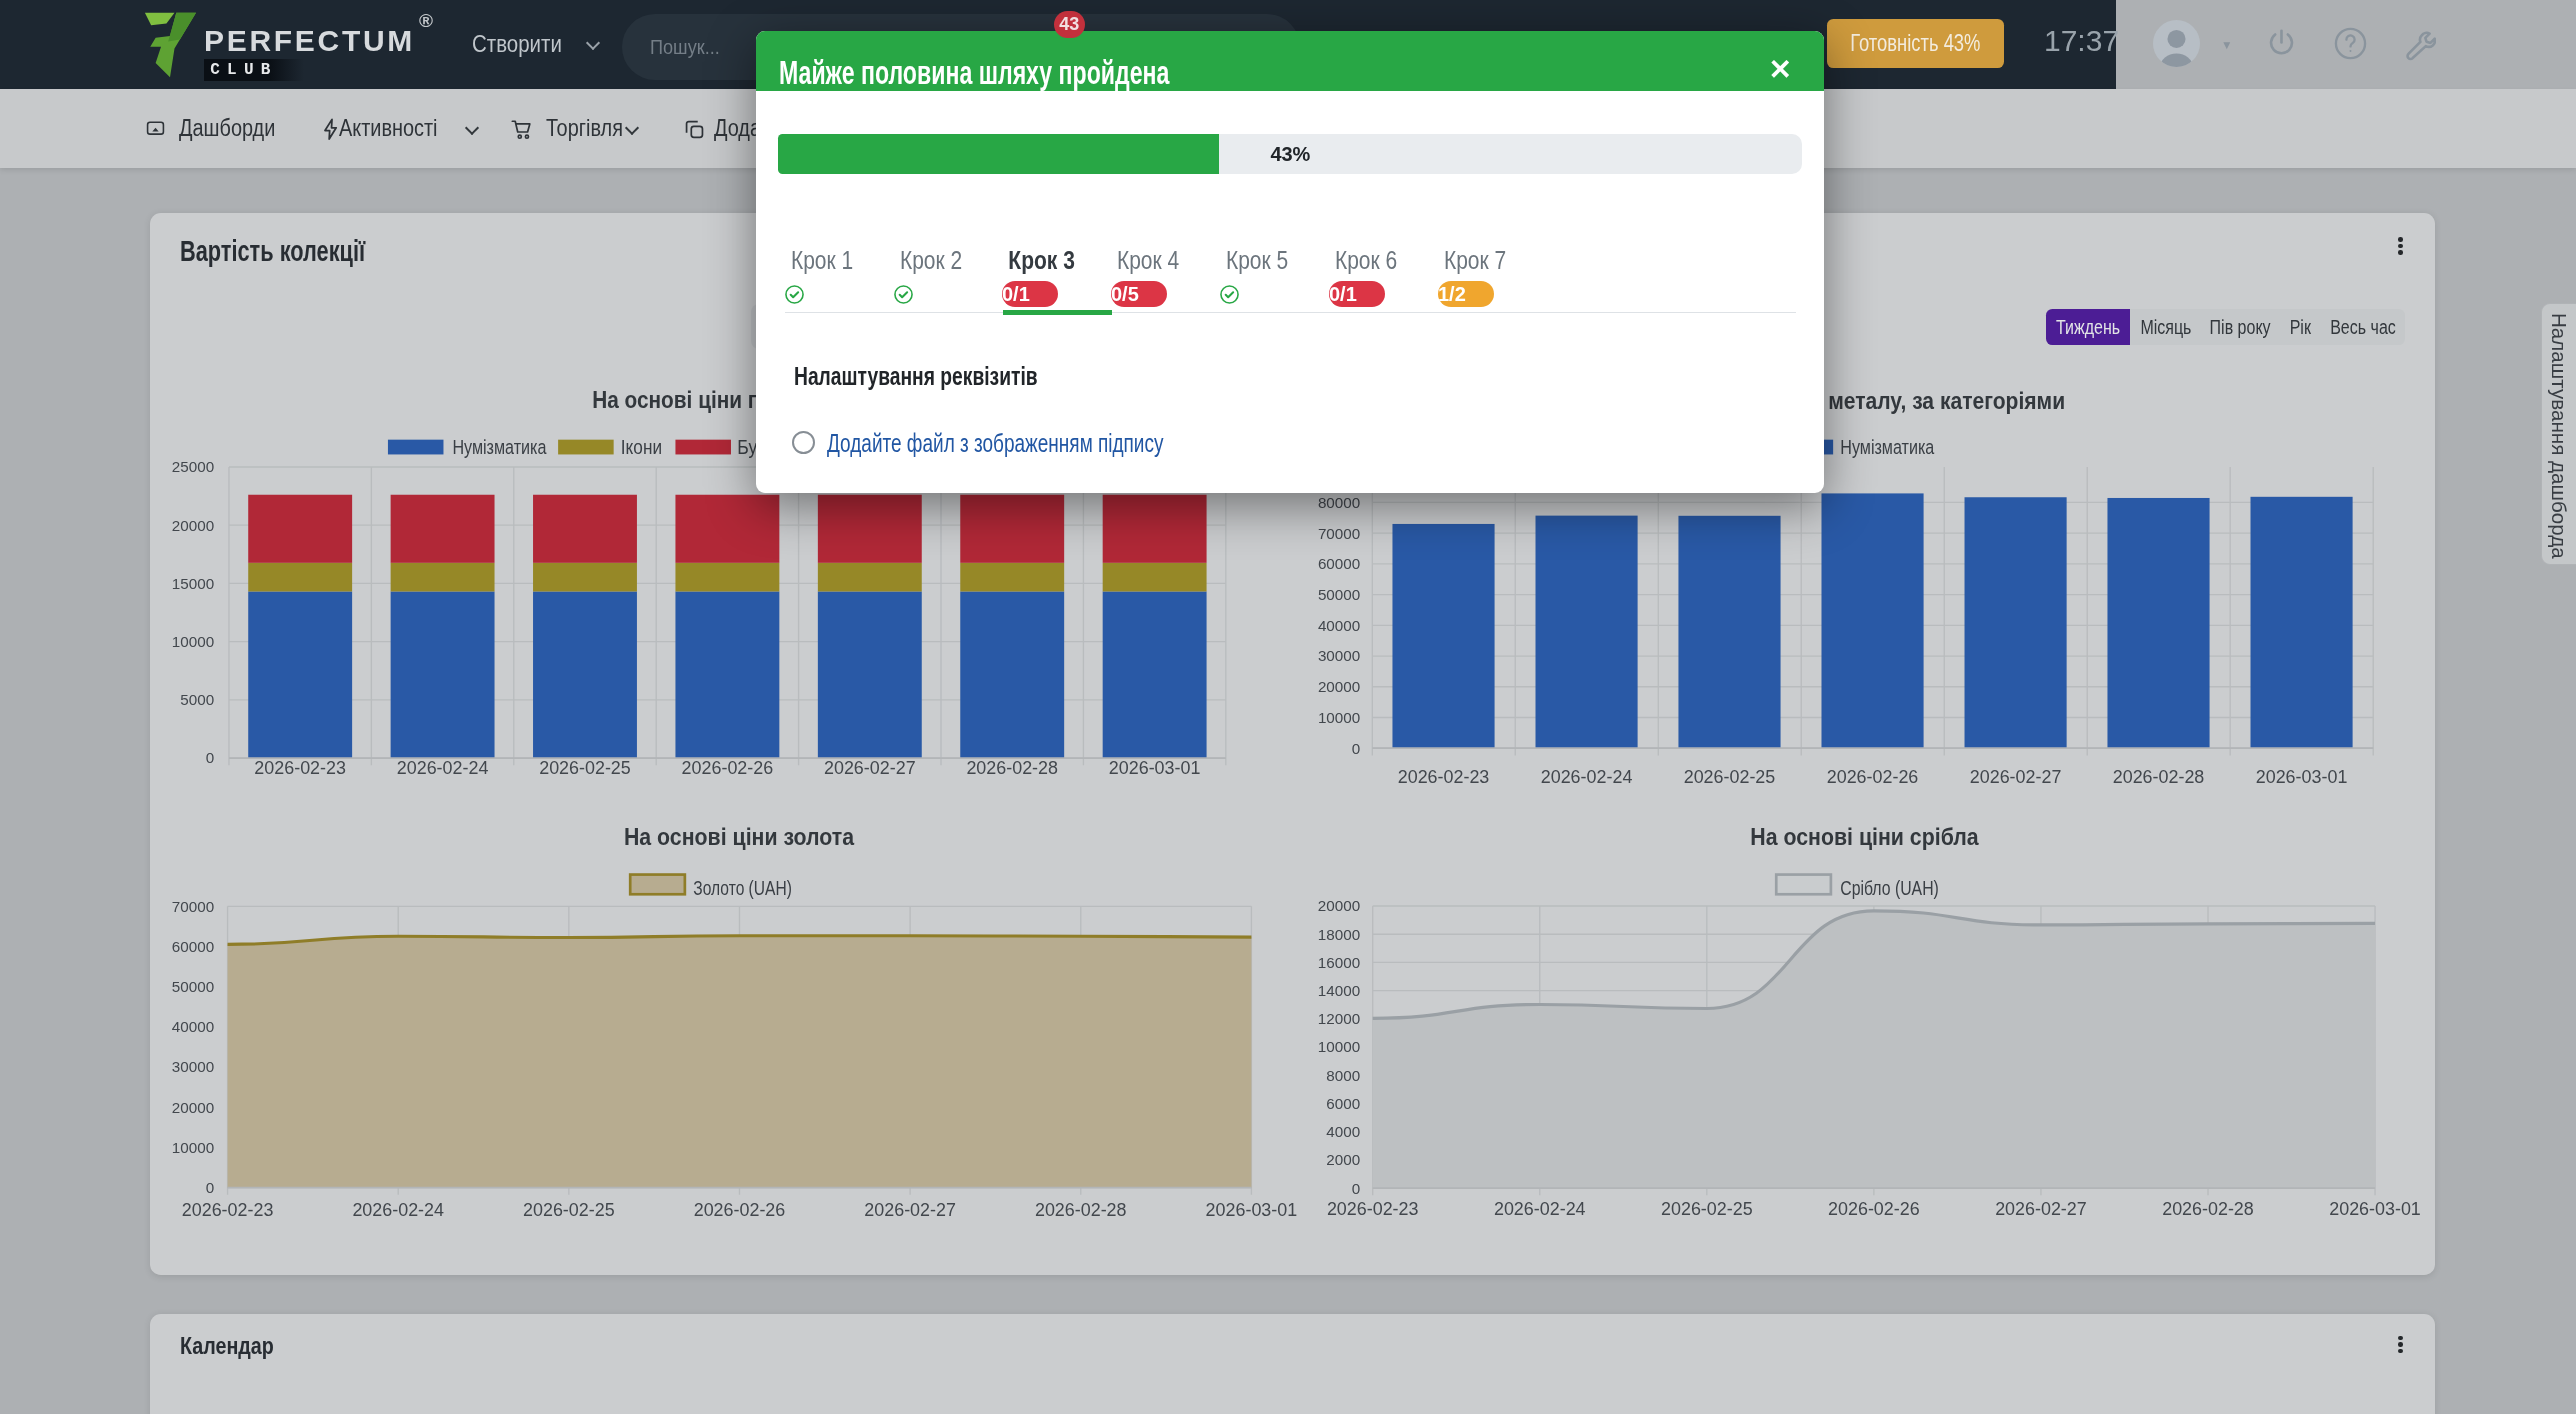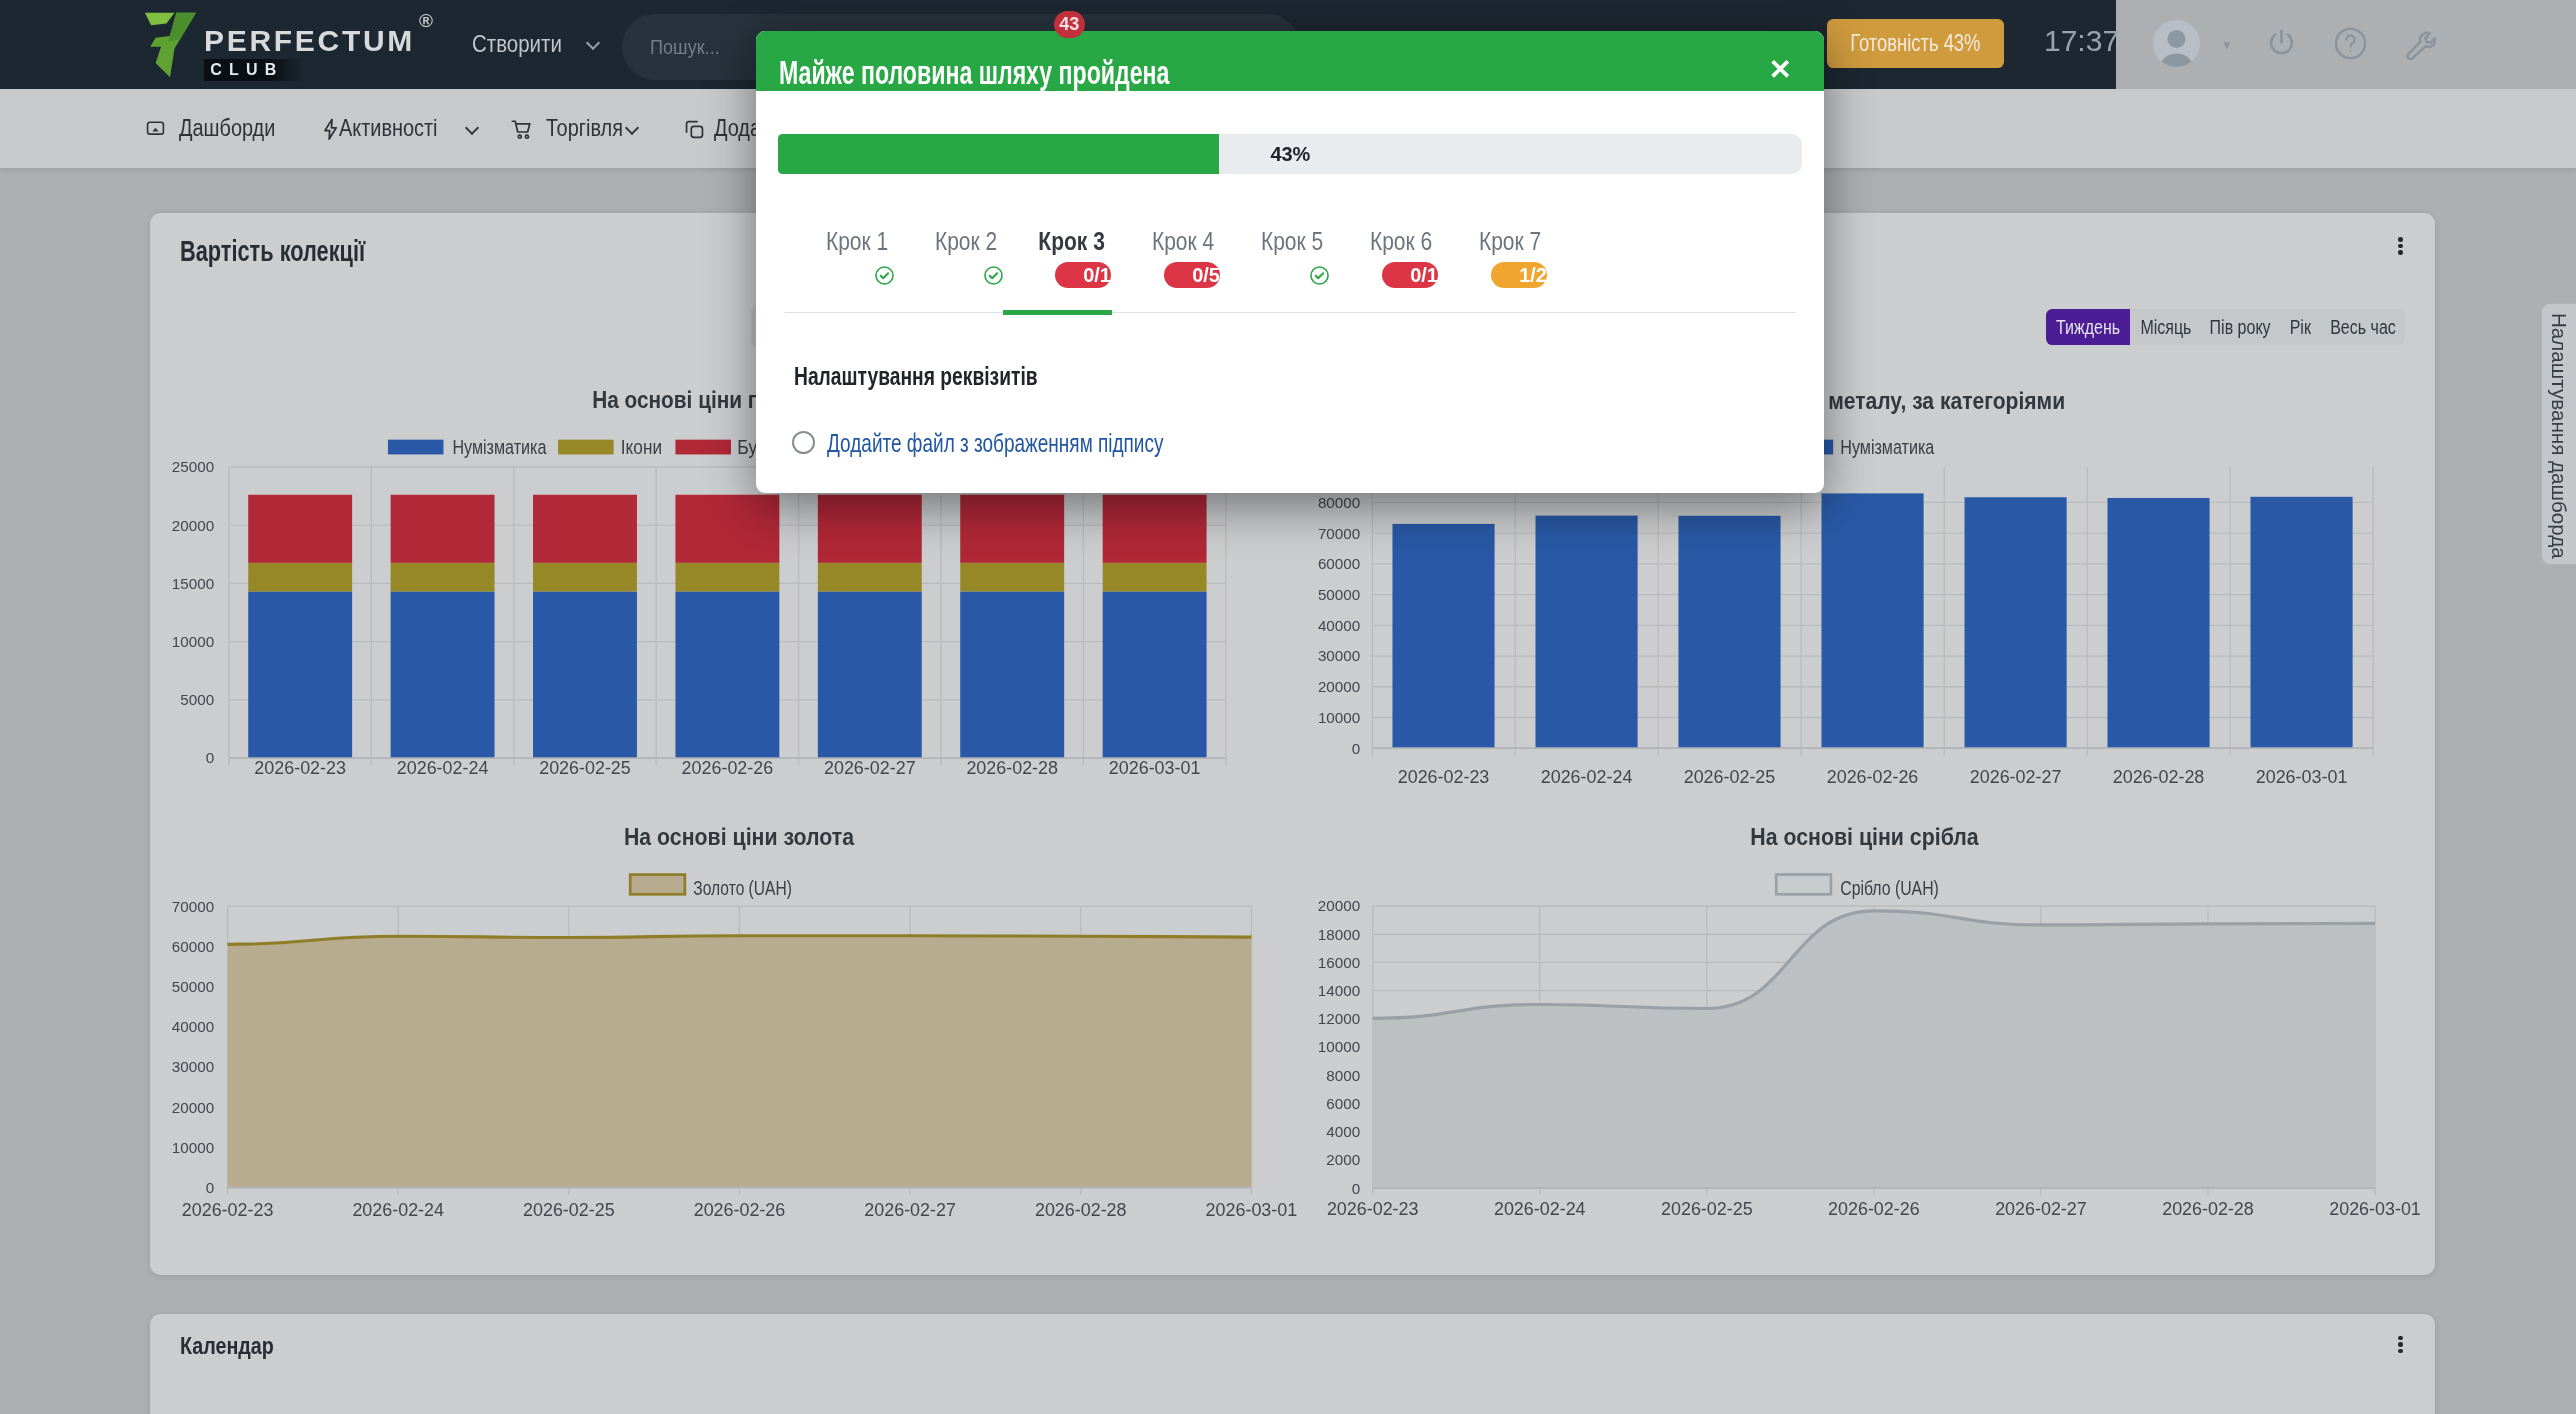--- a/index.html
+++ b/index.html
@@ -6,21 +6,21 @@
 body { font-family:"Liberation Sans", sans-serif; background:#adb0b3; position:relative; }
 .abs { position:absolute; }
 .sqz { display:inline-block; transform-origin:0 50%; white-space:pre; }
 .sqzc { display:inline-block; transform-origin:50% 50%; white-space:pre; }
 
 .nav { position:absolute; left:0; top:0; width:2116px; height:89px; background:#1d2731; }
 .brand { position:absolute; left:204px; top:24px; font-size:30px; font-weight:bold; color:#d7dadd; letter-spacing:2.7px; }
 .reg { position:absolute; left:419px; top:10px; font-size:19px; color:#c3c7ca; font-weight:bold; }
 .clubbadge { position:absolute; left:204px; top:59px; width:100px; height:21.5px;
   background:linear-gradient(90deg,#0a0f15 0%,#0a0f15 65%,rgba(10,15,21,0)); color:#e6e8ea;
-  font-size:16px; font-weight:bold; letter-spacing:7.2px; padding-left:6.3px; line-height:22.4px; }
+  font-size:16px; font-weight:bold; letter-spacing:7.2px; padding-left:6.3px; line-height:22.4px;font-family:Liberation Mono, monospace; }
 .create { position:absolute; left:472px; top:0; height:89px; line-height:89px; color:#c0c6cb; font-size:23px; }
 .search { position:absolute; left:622px; top:14.3px; width:678px; height:66px; border-radius:33px;
   background:#27323c; color:#747e87; font-size:20.6px; line-height:66px; padding-left:28px; }
 .badge43 { position:absolute; z-index:50; left:1054px; top:10.8px; width:30.5px; height:27px; border-radius:13.4px;
   background:#c2303c; color:#f2dee0; font-size:18px; font-weight:bold; text-align:center; line-height:27px; }
 .ready { position:absolute; left:1827px; top:19px; width:177px; height:49px; border-radius:6.3px;
   background:#cf9b3d; color:#f3ecdf; font-size:23px; text-align:center; line-height:49px; }
 .clock { position:absolute; left:2044px; top:24px; color:#99a3ab; font-size:30px; }
 .navchev { position:absolute; left:2221px; top:38px; color:#8a949d; font-size:11.7px; }
 </style></head><body>
@@ -324,21 +324,21 @@
 <style>
 .modal { position:absolute; left:756px; top:31px; width:1068px; height:462px; background:#fff;
   border-radius:9px; box-shadow:0 12.5px 49px rgba(0,0,0,0.45); }
 .mhead { height:60px; background:#28a745; border-radius:9px 9px 0 0; position:relative; }
 .mhead .t { position:absolute; left:23px; top:21.5px; font-size:34px; font-weight:bold; color:#fff; }
 .mhead .x { position:absolute; right:32px; top:22.4px; font-size:28px; font-weight:bold; color:#fff; }
 .prog { position:absolute; left:22.4px; top:103px; width:1024px; height:40px; background:#e9ecef; border-radius:10px; }
 .prog .fill { width:43%; height:40px; background:#28a745; border-radius:4.5px 0 0 4.5px; }
 .prog .lbl { position:absolute; left:0; top:0; width:100%; text-align:center; line-height:41px;
   font-size:20px; font-weight:bold; color:#212529; }
-.step { position:absolute; top:196px; width:109px; text-align:right; }
+.step { position:absolute; top:215px; width:109px; text-align:left; }
 .step .nm { font-size:25px; color:#6c757d; line-height:29px; }
 .step .nm.on { color:#343a40; font-weight:bold; }
 .step .bd { margin-top:6.3px; height:29px; }
 .pill { display:inline-block; min-width:56px; height:26px; border-radius:13.4px; font-size:20px;
   font-weight:bold; color:#fff; line-height:27px; }
 .pill.red { background:#dc3545; }
 .pill.org { background:#f0a62e; }
 .sepline { position:absolute; left:29px; top:281px; width:1011px; height:1.3px; background:#dee2e6; }
 .tabuline { position:absolute; left:247px; top:279px; width:109px; height:4.5px; background:#28a745; }
 .sect { position:absolute; left:38px; top:326px; font-size:25px; font-weight:bold; color:#212529; line-height:38px; }

